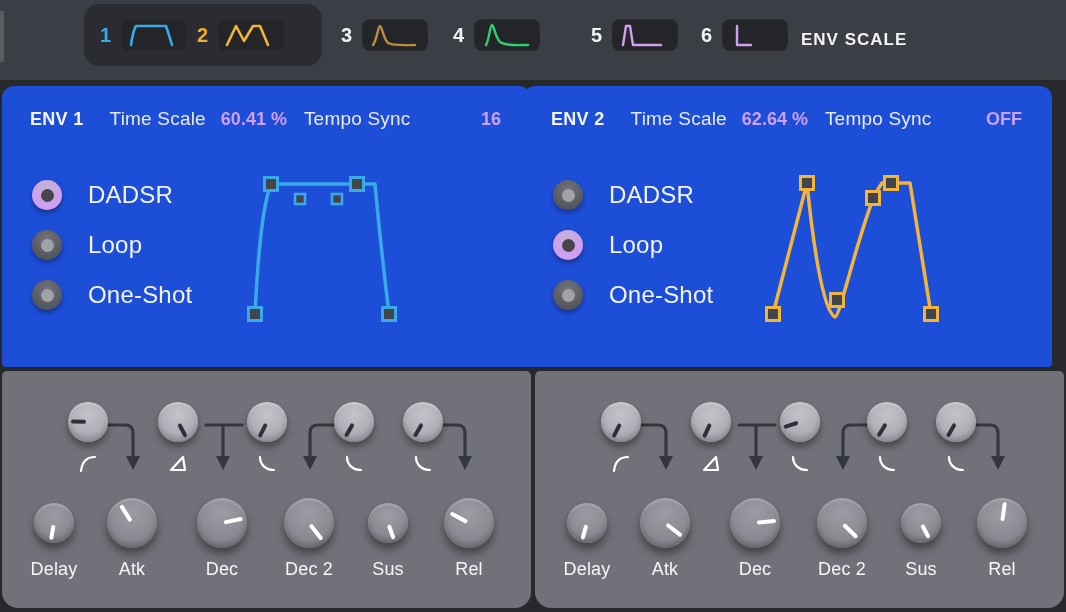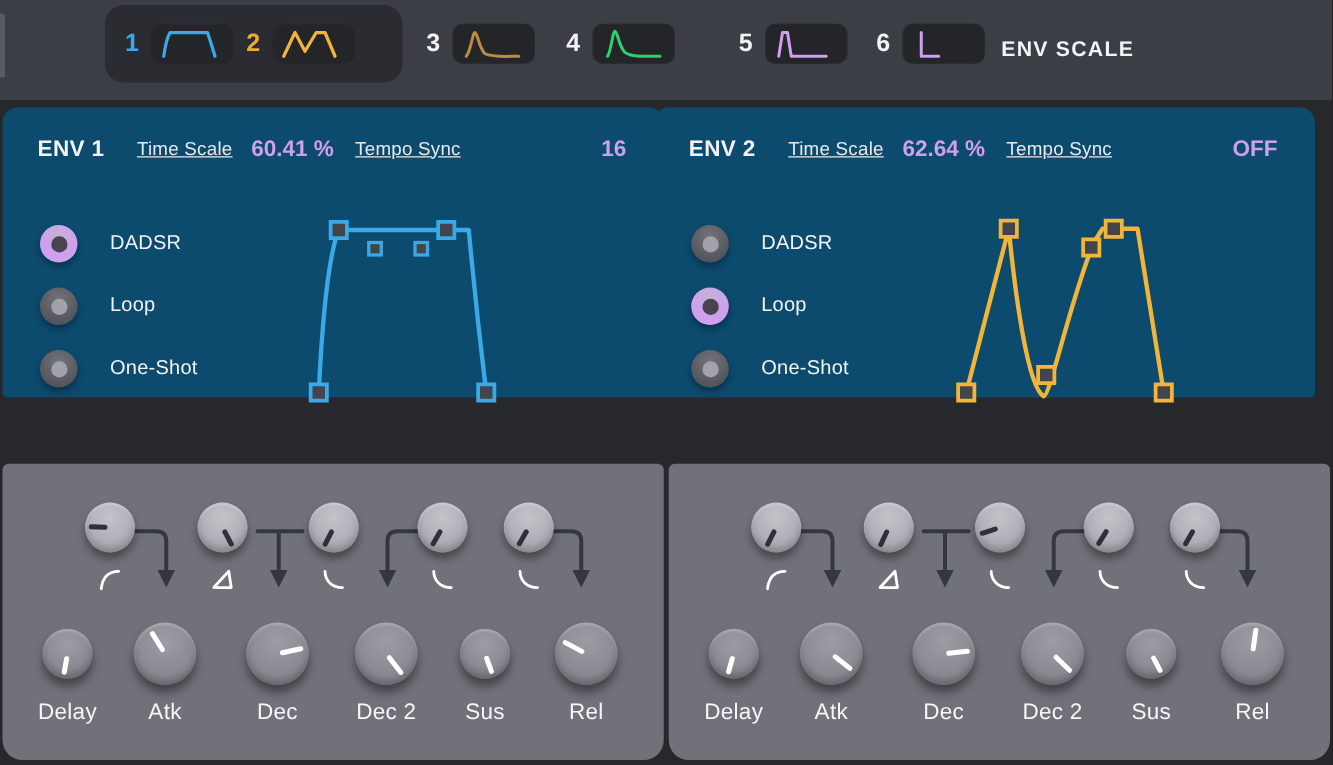--- a/index.html
+++ b/index.html
@@ -11,35 +11,35 @@
   .edge-notch{position:absolute;left:0;top:11px;width:4px;height:51px;background:#5a5b61;border-radius:0 2px 2px 0;}
   .tab-group{position:absolute;left:84px;top:4px;width:238px;height:62px;background:#2a2c32;border-radius:15px;display:flex;align-items:center;padding:0 15px;gap:9px;}
   .tab{display:flex;align-items:center;gap:9px;cursor:pointer;}
   .tab.abs{position:absolute;top:4px;height:62px;}
   .tab-num{font-size:20px;font-weight:bold;color:#f2f3f5;min-width:13px;text-align:center;}
   .tab-thumb{width:66px;height:32px;background:#232529;border-radius:8px;display:flex;align-items:center;justify-content:center;box-shadow:inset 0 0 0 1px rgba(255,255,255,0.02);}
   .tab-thumb svg{display:block;}
   .envscale{position:absolute;left:801px;top:30px;font-size:17px;font-weight:bold;color:#f2f3f5;letter-spacing:1px;}
 
   
-  .env-panel{position:absolute;top:86px;width:529px;height:232px;background:#0c4a6e;border-radius:12px 12px 4px 4px;}
+  .env-panel{position:absolute;top:86px;width:529px;height:281px;background:#1d4ed8;border-radius:12px 12px 4px 4px;}
   .env-panel.left{left:2px;} .env-panel.right{left:523px;}
   .env-header{position:absolute;left:28px;right:30px;top:20px;height:26px;display:flex;align-items:center;}
   .env-title{font-size:18px;font-weight:bold;color:#f2f3f5;letter-spacing:.3px;}
-  .hdr-label{font-size:15px;color:#e8e9ec;letter-spacing:.2px;text-decoration:underline;}
+  .hdr-label{font-size:19px;color:#e8e9ec;letter-spacing:.2px;}
   .hdr-label.ts{margin-left:26px;}
   .hdr-val{font-size:18px;font-weight:bold;color:var(--accent);margin-left:15px;cursor:ns-resize;}
   .hdr-label.sync{margin-left:17px;}
   .hdr-val.syncv{margin-left:auto;}
   .mode-row{position:absolute;left:30px;height:30px;display:flex;align-items:center;gap:26px;cursor:pointer;}
   .radio{position:relative;width:30px;height:30px;border-radius:50%;background:radial-gradient(circle at 50% 32%,#73747c,#515359 78%);box-shadow:0 3px 5px rgba(0,0,0,.35);}
   .radio::after{content:"";position:absolute;inset:8.5px;border-radius:50%;background:#a2a3a9;}
   .mode-row.selected .radio{background:radial-gradient(circle at 50% 26%,#c4b3d4 0%,#cf9ff0 55%);}
   .mode-row.selected .radio::after{background:#49434d;}
-  .mode-label{font-size:16px;color:#f2f3f5;letter-spacing:.2px;}
+  .mode-label{font-size:24px;color:#f2f3f5;letter-spacing:.2px;}
   .env-curve{position:absolute;inset:0;cursor:crosshair;}
 
   
   .knob-panel{position:absolute;top:371px;width:529px;height:237px;background:#717279;border-radius:5px 5px 16px 16px;}
   .knob-panel.left{left:2px;} .knob-panel.right{left:535px;}
   .connectors{position:absolute;left:0;top:0;}
   .knob{position:absolute;border-radius:50%;cursor:ns-resize;}
   .knob.curve{background:radial-gradient(circle at 50% 30%,#c3c4ca,#a9aab1 72%,#9b9ca3);box-shadow:0 5px 7px rgba(0,0,0,.38),inset 0 -4px 5px rgba(0,0,0,.18),inset 0 2px 2px rgba(255,255,255,.28);}
   .knob.stage{background:radial-gradient(circle at 50% 30%,#9c9da4,#86878e 72%,#797a81);box-shadow:0 6px 8px rgba(0,0,0,.42),inset 0 -4px 5px rgba(0,0,0,.2),inset 0 2px 2px rgba(255,255,255,.22);}
   .pt{position:absolute;inset:0;border-radius:50%;}

